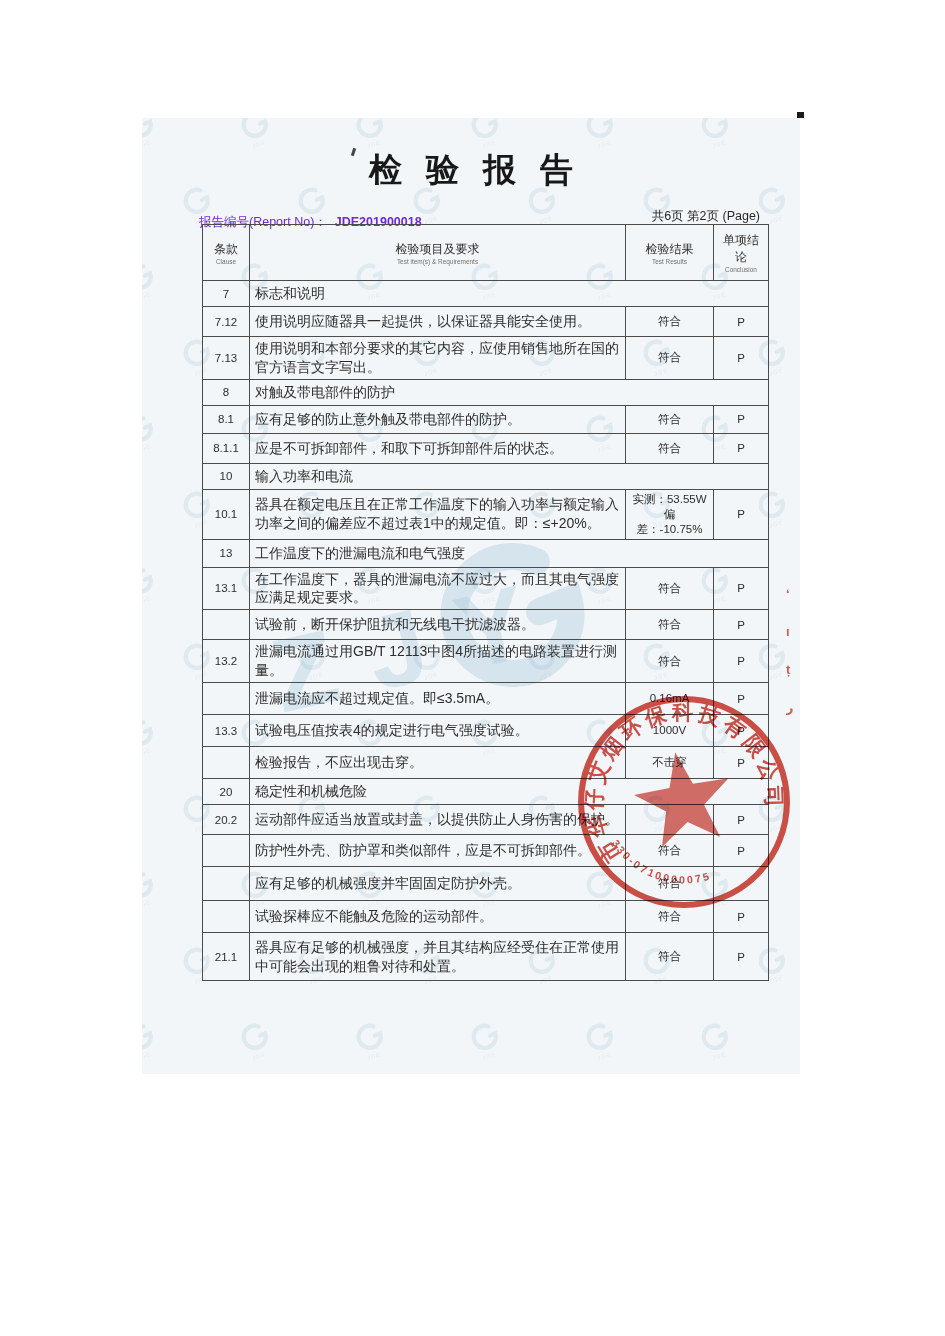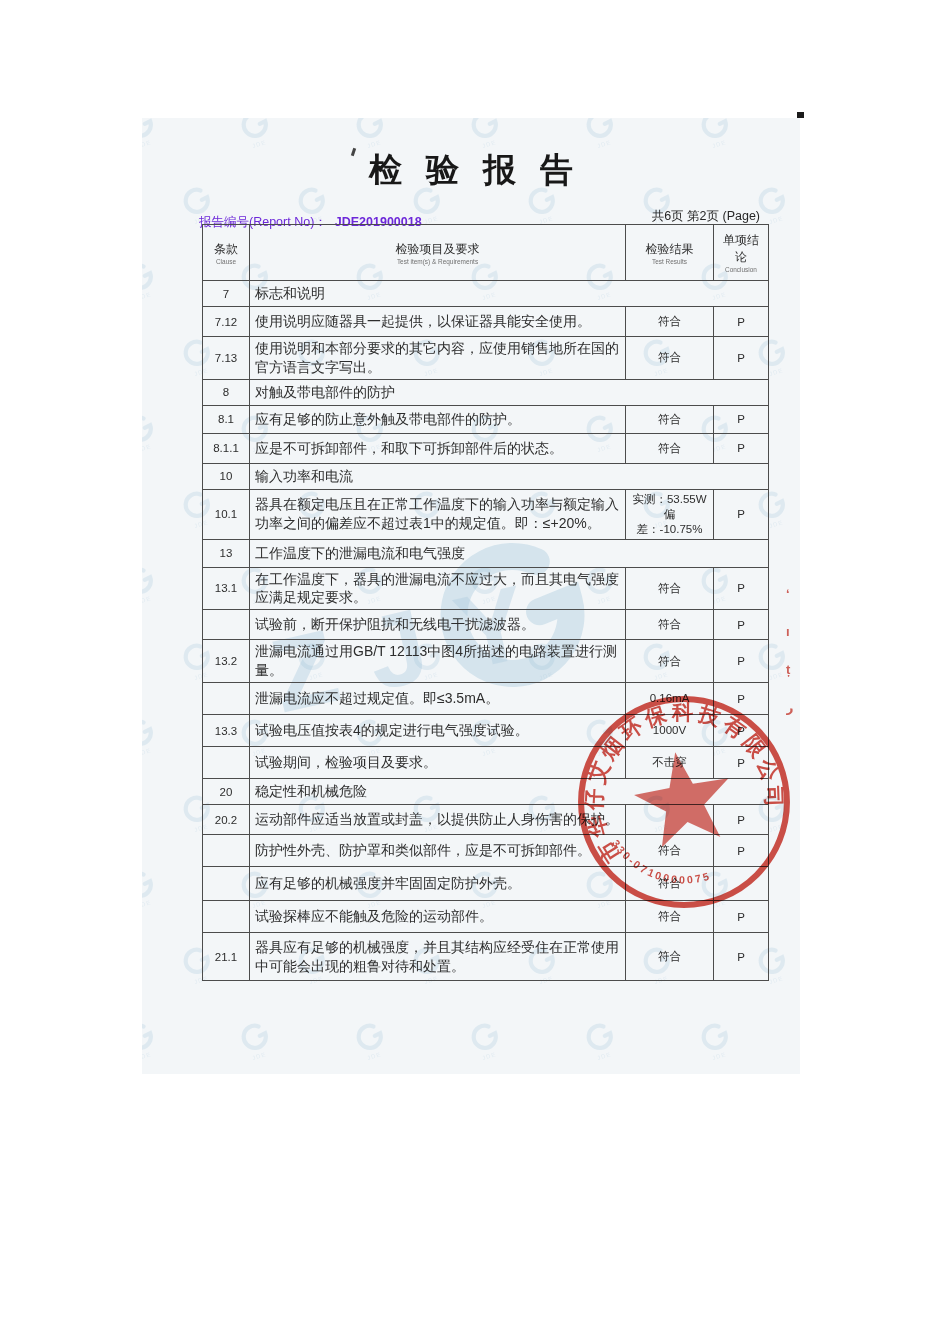--- a/index.html
+++ b/index.html
@@ -655,21 +655,21 @@
           <td class="conc">P</td>
         </tr>
         <tr style="height: 32px;">
           <td class="clause">13.3</td>
           <td class="item">试验电压值按表4的规定进行电气强度试验。</td>
           <td class="result">1000V</td>
           <td class="conc">P</td>
         </tr>
         <tr style="height: 32px;">
           <td class="clause"></td>
-          <td class="item">试验期间，检验项目及要求。</td>
+          <td class="item">检验报告，不应出现击穿。</td>
           <td class="result">不击穿</td>
           <td class="conc">P</td>
         </tr>
         <tr style="height: 26px;">
           <td class="clause">20</td>
           <td class="item" colspan="3">稳定性和机械危险</td>
         </tr>
         <tr style="height: 30px;">
           <td class="clause">20.2</td>
           <td class="item">运动部件应适当放置或封盖，以提供防止人身伤害的保护。</td>

